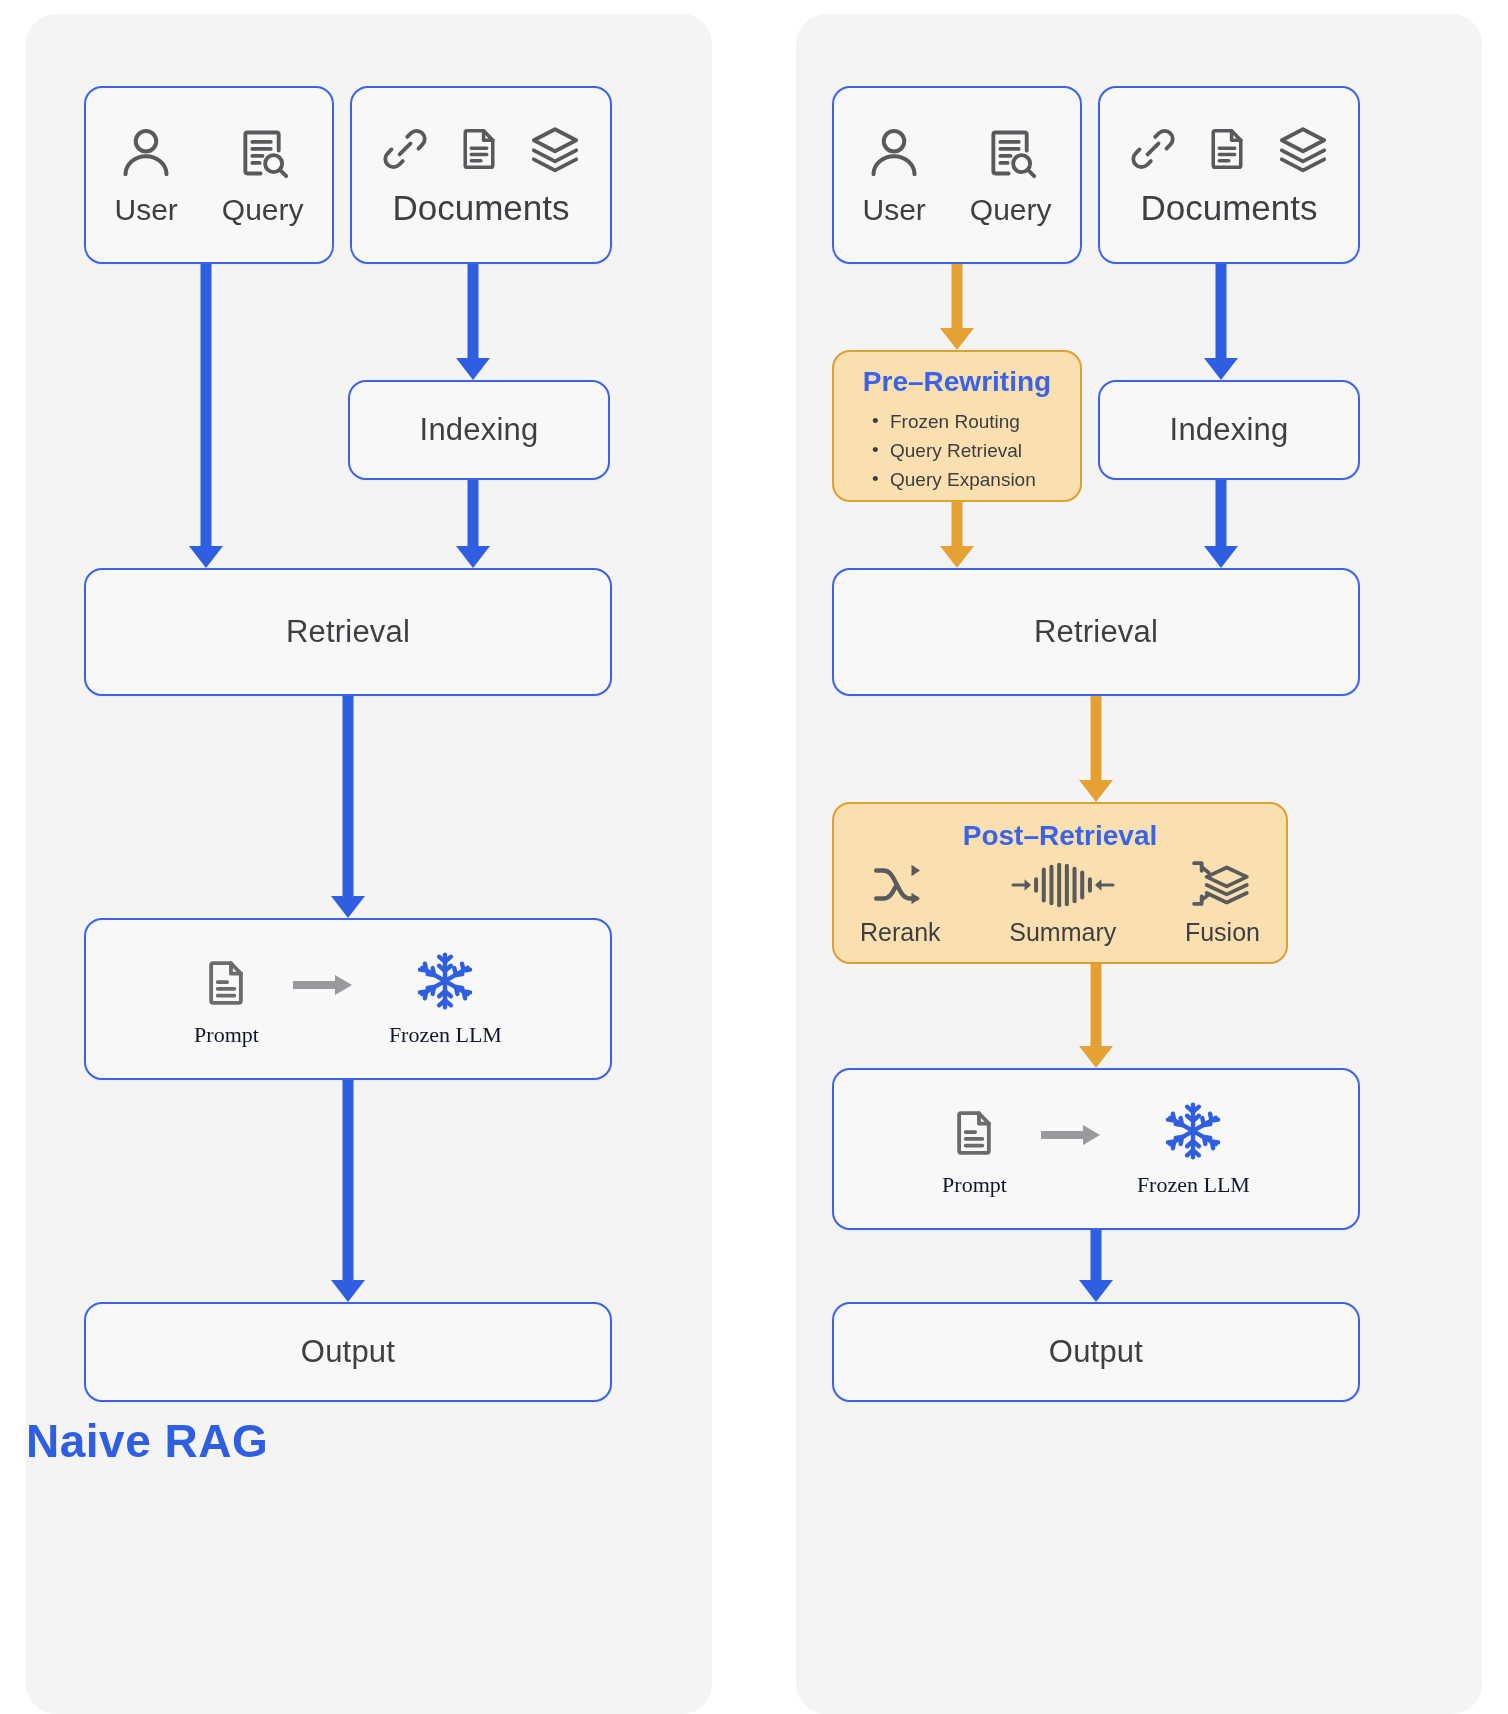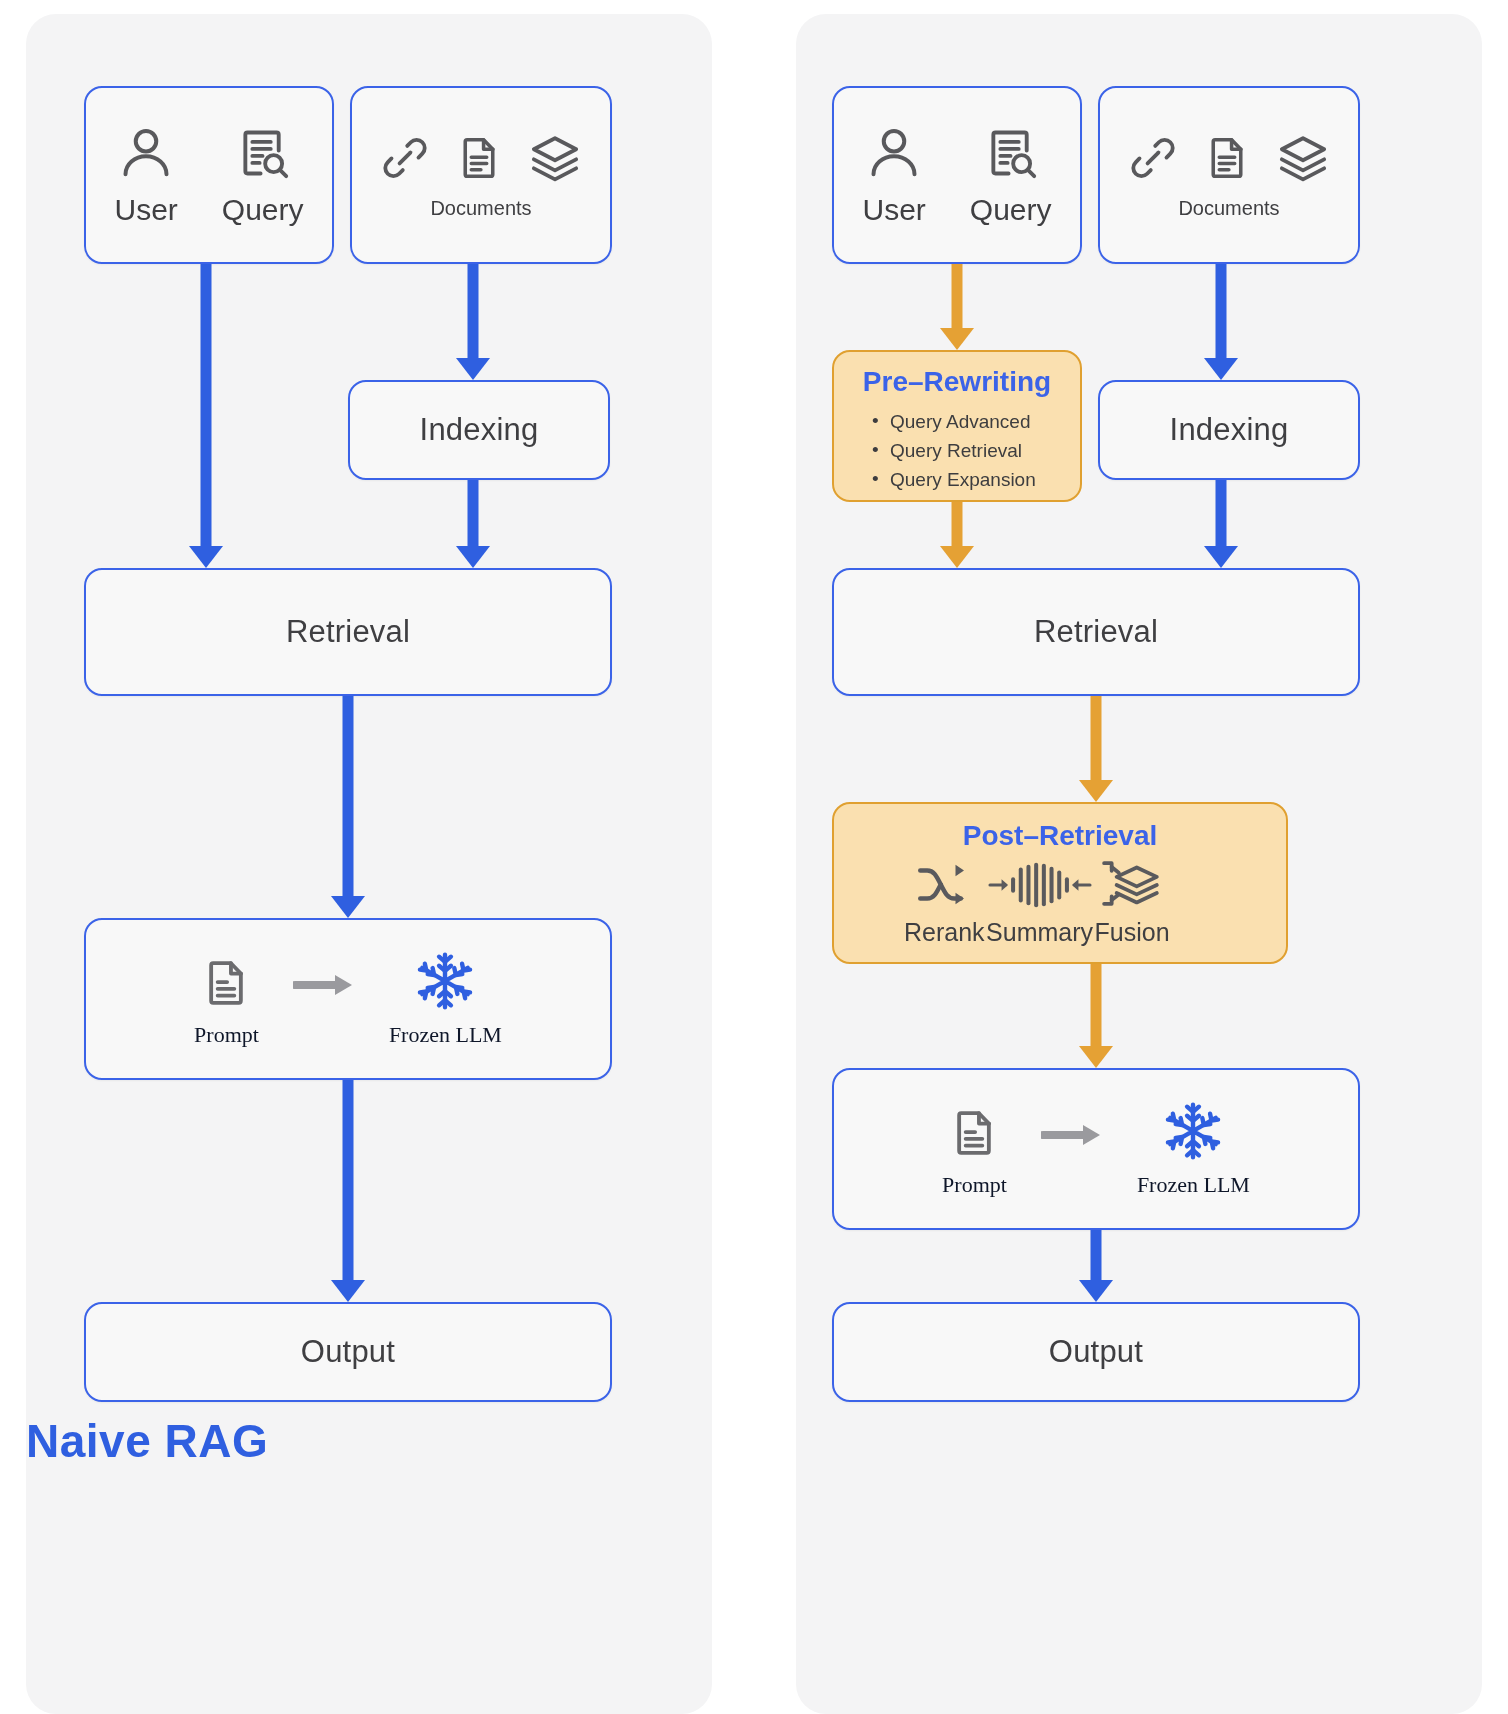--- a/index.html
+++ b/index.html
@@ -40,21 +40,21 @@
   .node .label { font-size: 31px; letter-spacing: .2px; }
 
   
   .iconrow { display: flex; align-items: flex-start; justify-content: center; gap: 44px; }
   .iconcell { display: flex; flex-direction: column; align-items: center; gap: 6px; }
   .iconcell .cap { font-size: 30px; color: #3f3f42; }
   .glyph { display: block; }
 
   
   .docs-icons { display:flex; align-items:center; justify-content:center; gap: 22px; }
-  .docs-cap { font-size: 20px; color:#3f3f42; margin-top: 8px; }
+  .docs-cap { font-size: 35px; color:#3f3f42; margin-top: 8px; }
 
   
   .llmrow { display:flex; align-items:flex-end; justify-content:center; gap: 34px; }
   .llmrow .cap { font-size: 22px; color:#0f172a;font-family:Liberation Serif, serif; }
   .midarrow { margin-bottom: 46px; }
 
   
   .arrow { position: absolute; }
   .arrow .shaft { position:absolute; left:50%; transform:translateX(-50%); width:11px; top:0; }
   .arrow .head  { position:absolute; left:50%; transform:translateX(-50%); width:0; height:0; bottom:0;
@@ -76,21 +76,21 @@
     font-weight: bold;
     font-size: 28px;
     text-align: center;
   }
   .pre-list { list-style: none; margin: 10px 0 0 0; padding-left: 56px; }
   .pre-list li { font-size: 19px; color: #3d3d3f; line-height: 1.52; position: relative; }
   .pre-list li::before {
     content: "\2022"; position: absolute; left: -18px; top: -1px; font-size: 19px; color:#3d3d3f;
   }
 
-  .post-icons { display:flex; align-items:flex-end; justify-content:flex-start; padding: 0 26px; margin-top: 6px; margin-left: 44px; }
+  .post-icons { display:flex; align-items:flex-end; justify-content:space-between; padding: 0 26px; margin-top: 6px; }
   .post-cell { display:flex; flex-direction:column; align-items:center; gap: 4px; }
   .post-cell .cap { font-size: 25px; color:#3f3f42; }
 
   
   .ptitle {
     position: absolute;
     left: 0; right: 0;
     text-align: left;
     color: #2f5fe0;
     font-weight: bold;
@@ -292,21 +292,21 @@
     </div>
 
     <div class="arrow blue" style="left:405px; top:250px; width:40px; height:116px;">
       <div class="shaft" style="height:94px;"></div>
         <div class="head"></div>
     </div>
 
     <div class="hbox" style="left:36px; top:336px; width:250px; height:152px; padding-top:14px;">
       <div class="htitle">Pre–Rewriting</div>
       <ul class="pre-list">
-        <li>Query Advanced</li>
+        <li>Frozen Routing</li>
         <li>Query Retrieval</li>
         <li>Query Expansion</li>
       </ul>
     </div>
 
     <div class="node" style="left:302px; top:366px; width:262px; height:100px;">
       <div class="label">Indexing</div>
     </div>
 
     <div class="arrow orange" style="left:141px; top:488px; width:40px; height:66px;">

